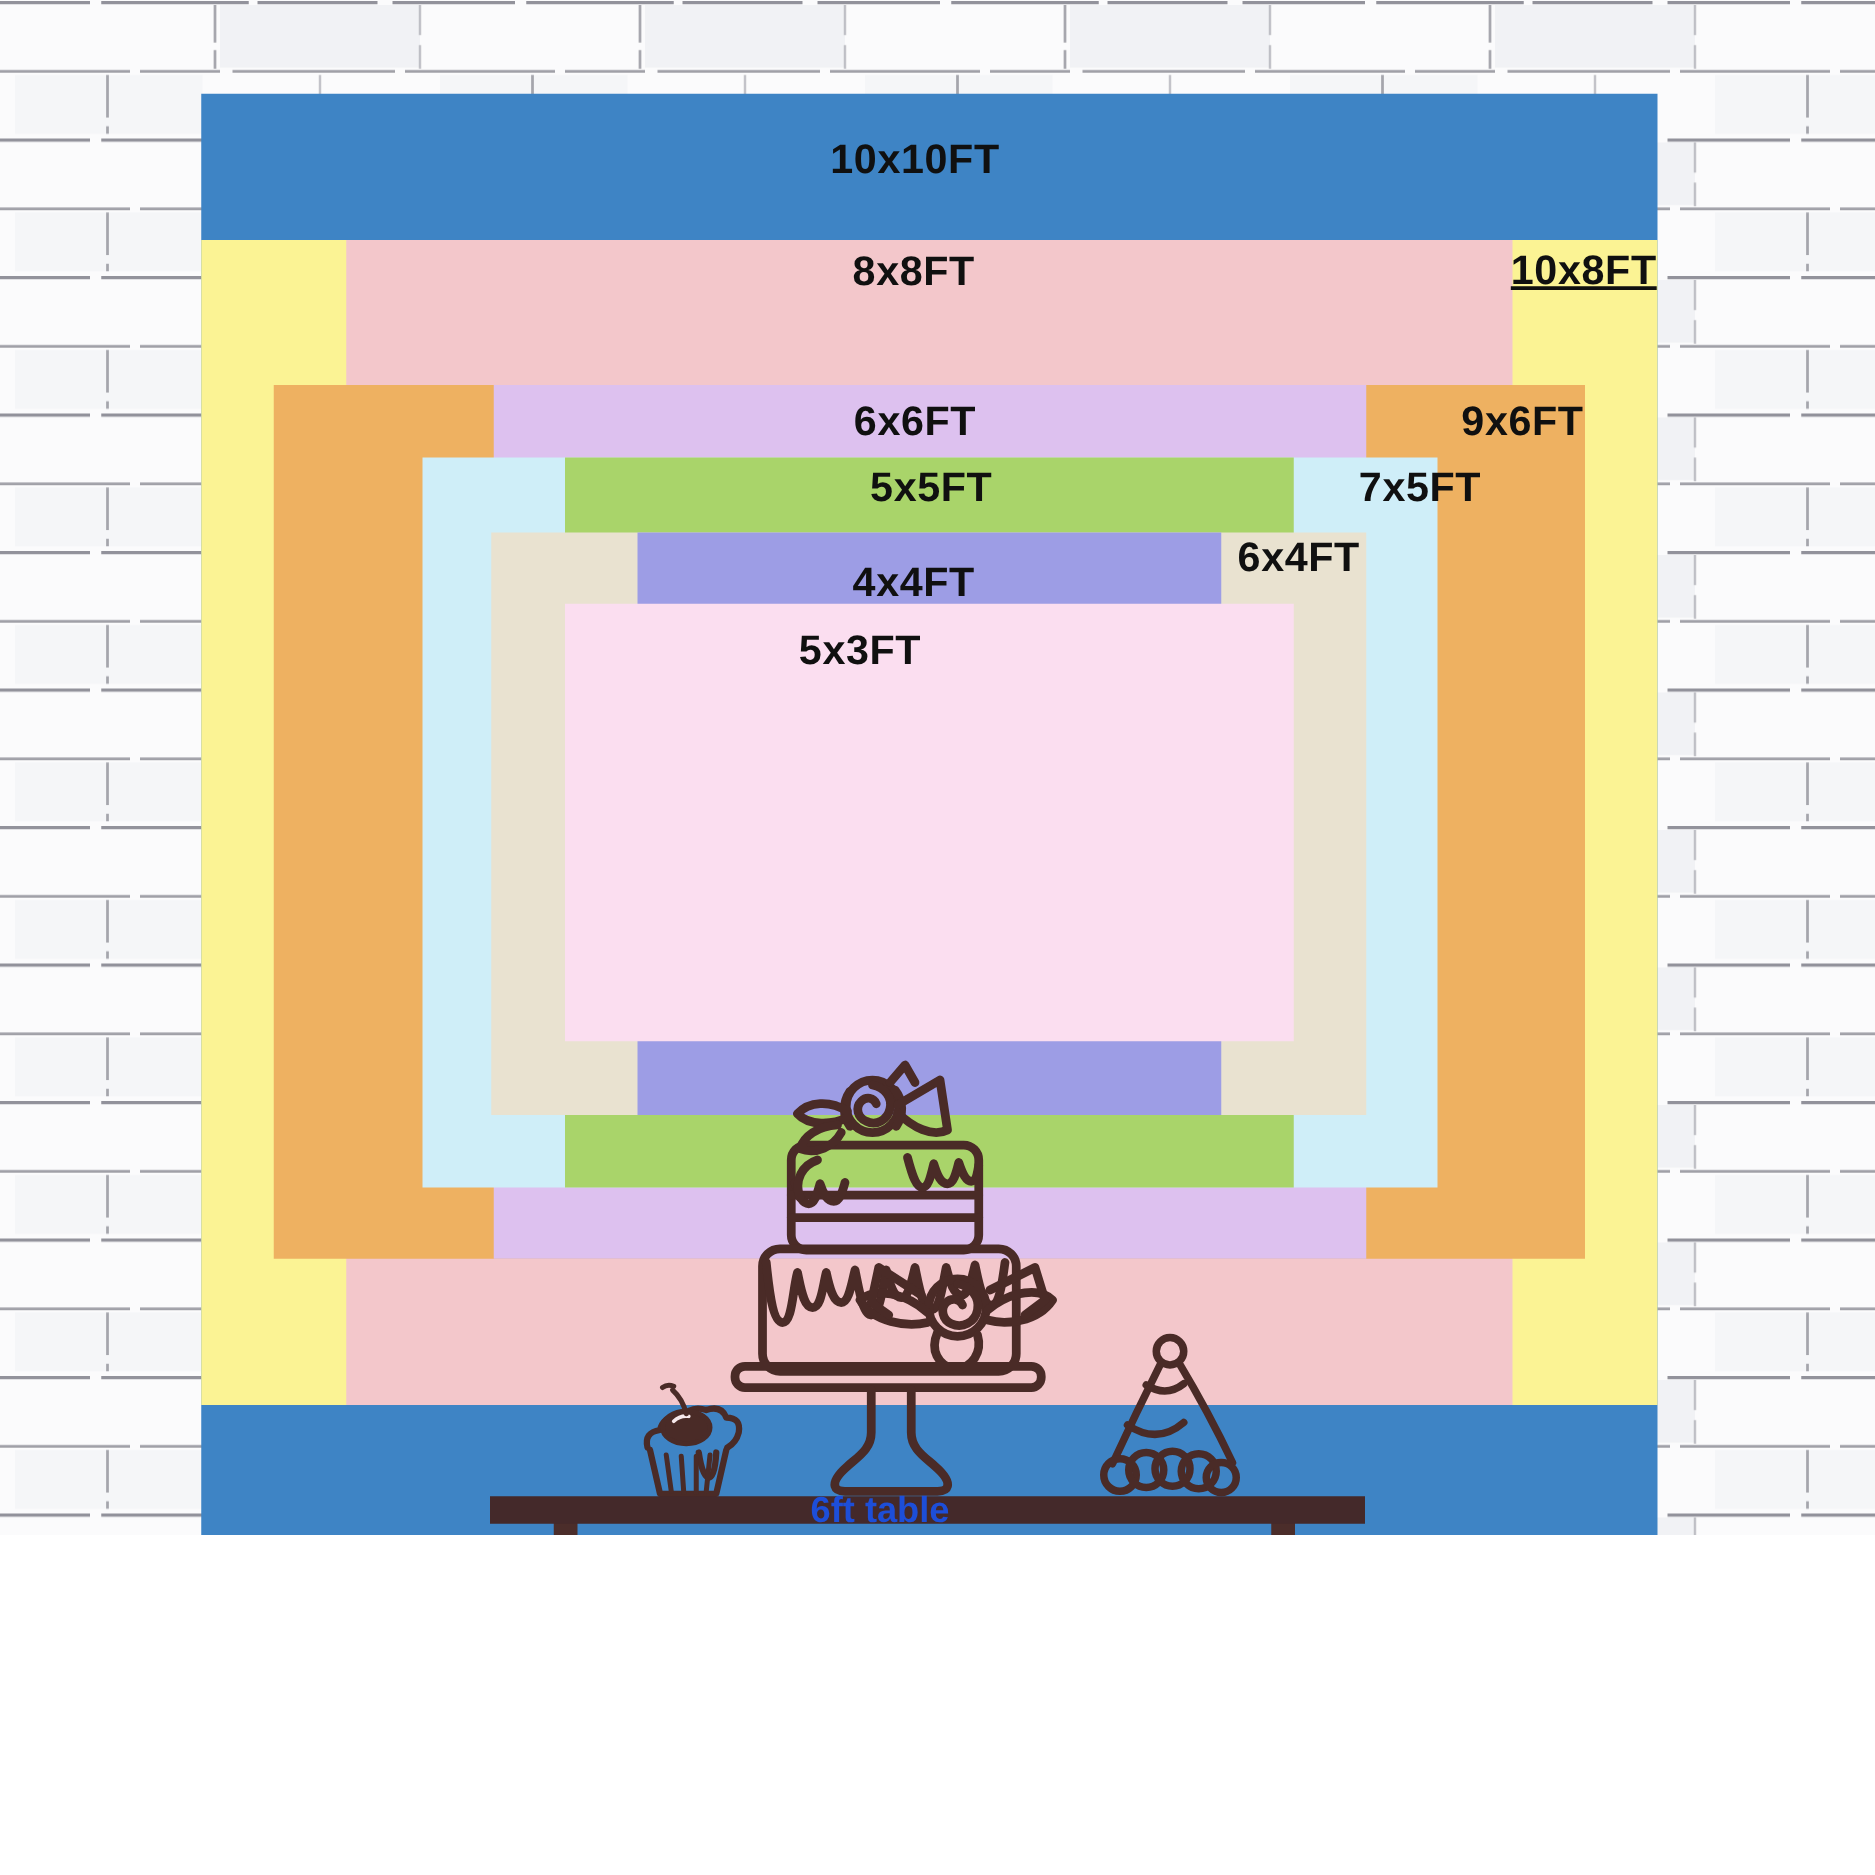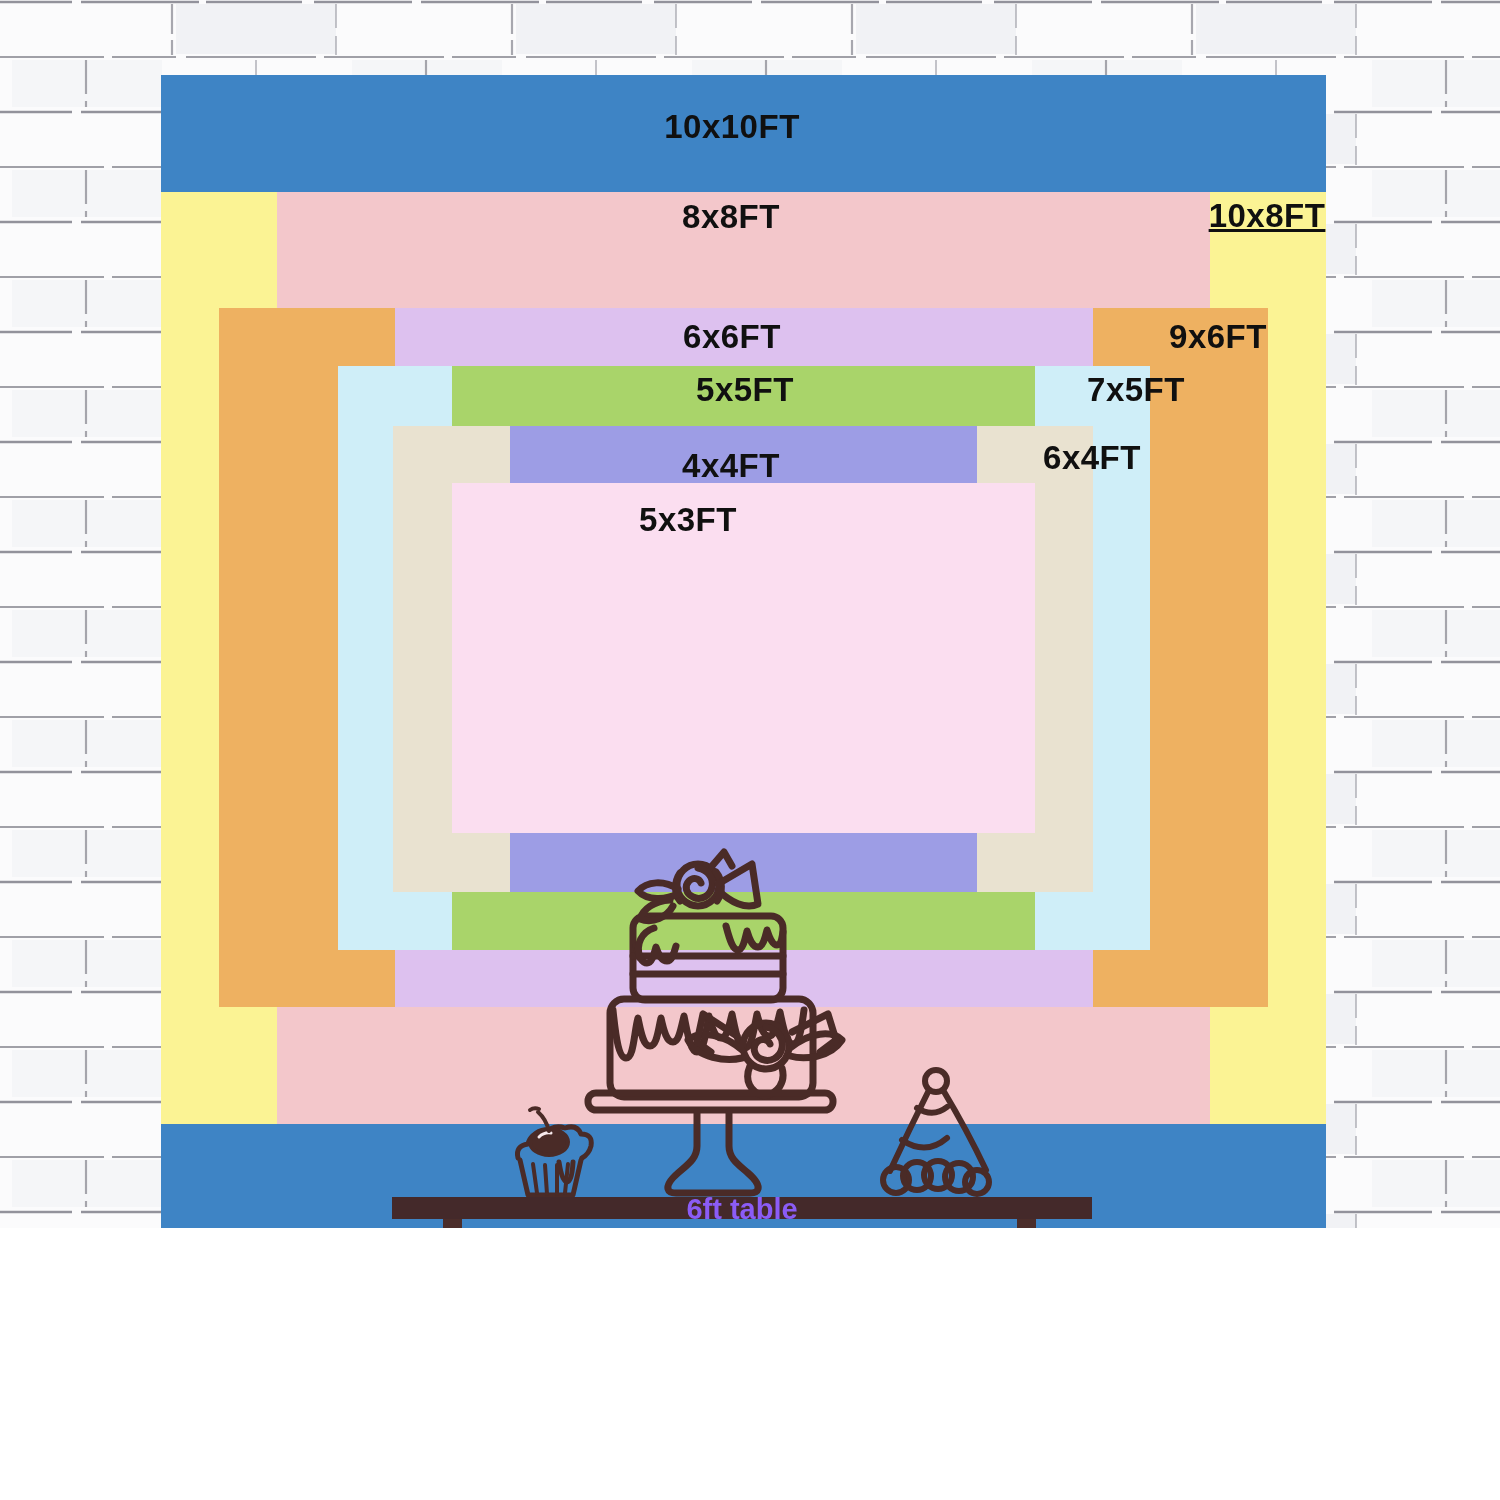--- a/index.html
+++ b/index.html
@@ -24,27 +24,27 @@
     position:absolute;z-index:3;transform:translate(-50%,-50%);
     font-size:33px;font-weight:600;color:#101010;letter-spacing:.5px;white-space:nowrap;
   }
   .l0{left:732px;top:127px;}
   .l1{left:1267px;top:216px;text-decoration:underline;}
   .l2{left:731px;top:217px;}
   .l3{left:1218px;top:337px;}
   .l4{left:732px;top:337px;text-align:center;}
   .l5{left:1100px;top:390px;margin-left:36px;}
   .l6{left:731px;top:390px;margin-left:14px;}
-  .l7{left:1092px;top:446px;margin-top:12px;}
+  .l7{left:1039px;top:446px;}
   .l8{left:731px;top:466px;}
   .l9{left:688px;top:520px;}
   #art{position:absolute;left:0;top:0;z-index:4;}
   #table-label{
-    position:absolute;z-index:5;left:742px;top:1209px;transform:translate(-50%,-50%);
-    font-size:29px;font-weight:600;color:#8b5cf6;white-space:nowrap;
+    position:absolute;z-index:5;left:704px;top:1209px;transform:translate(-50%,-50%);
+    font-size:29px;font-weight:600;color:#1d4ed8;white-space:nowrap;
   }
 </style>
 </head>
 <body>
 
 <div id="stage">
 
   <svg id="wall" width="1500" height="1500" aria-hidden="true">
     <defs>
       <pattern id="bricks" width="340" height="110" patternUnits="userSpaceOnUse">

